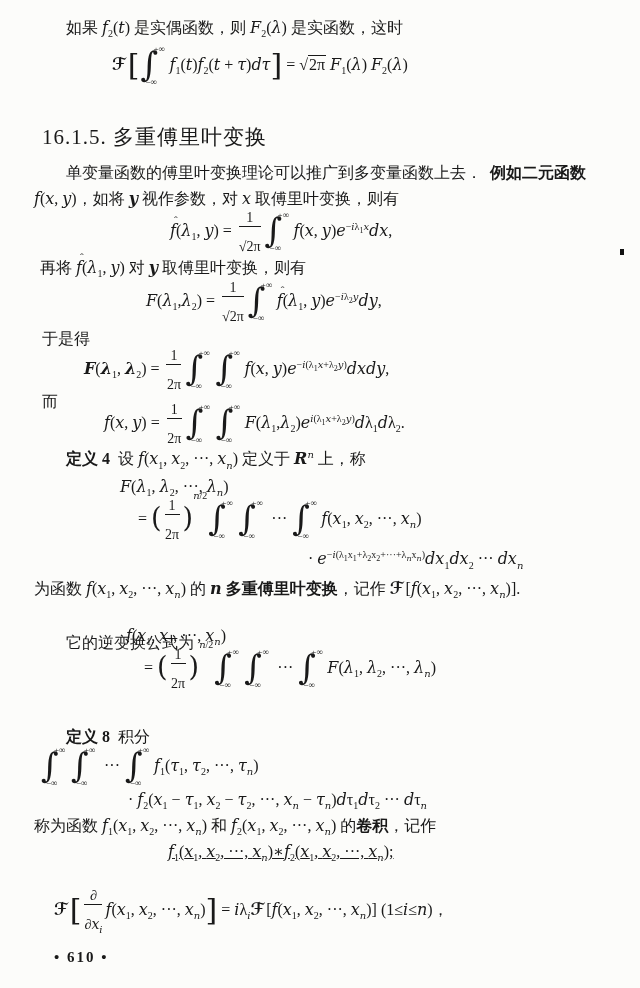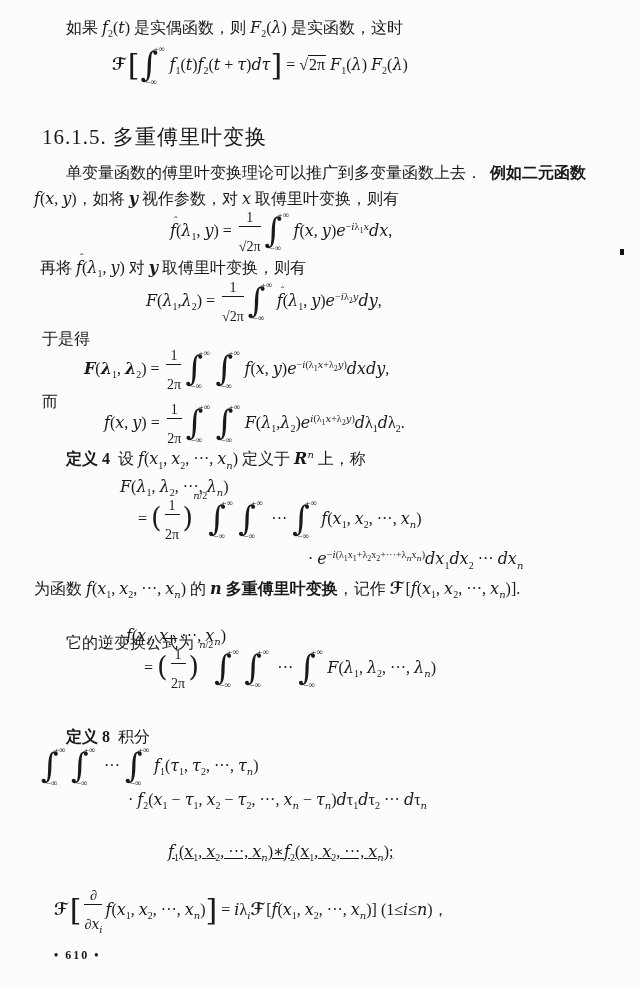--- a/index.html
+++ b/index.html
@@ -9,21 +9,21 @@
     font-family:"Liberation Serif","DejaVu Serif",serif;
     color:#191919; overflow:hidden;
   }
   .ln { position:absolute; white-space:nowrap; font-size:16px; line-height:1.25; }
   .ln i { font-family:"DejaVu Serif",serif; font-style:italic; }
   .ln b { font-weight:bold; }
   sub { font-size:10px; }
   sup { font-size:10px; }
   sup sub, sub sub { font-size:8px; }
   .heading { font-size:21px; font-weight:normal; letter-spacing:1px; }
-  .pageno { font-size:12px; font-weight:bold; letter-spacing:2px; }
+  .pageno { font-size:15px; font-weight:bold; letter-spacing:2px; }
   .scr { font-family:"DejaVu Sans","DejaVu Serif",sans-serif; font-style:italic; font-weight:bold; font-size:17px; padding-right:2px; }
   .bigb { font-size:30px; vertical-align:middle; line-height:0.9; position:relative; top:-2px; font-family:"DejaVu Serif",serif; }
   .bigp { font-size:27px; vertical-align:middle; line-height:0.9; position:relative; top:-2px; font-family:"DejaVu Serif",serif; }
   .expo { font-size:10px; vertical-align:top; position:relative; top:-8px; }
   .frac { display:inline-block; vertical-align:middle; text-align:center; line-height:1.1; margin:0 3px; font-size:14px; }
   .frac .n { display:block; border-bottom:1px solid #191919; padding:0 4px 1px; }
   .frac .d { display:block; padding-top:12px; }
   .sqrt .rad { border-top:1px solid #191919; padding:0 1px; }
   .intg { display:inline-block; position:relative; width:26px; height:40px; vertical-align:middle; margin:0 3px 0 1px; }
   .intg .is { position:absolute; left:0; top:50%; transform:translateY(-53%); font-size:34px; font-family:"DejaVu Serif",serif; font-style:normal; }
@@ -61,20 +61,21 @@
   <div class="ln" style="left:308px; top:549px;">· <i>e</i><sup>−<i>i</i>(λ<sub>1</sub>x<sub>1</sub>+λ<sub>2</sub>x<sub>2</sub>+···+λ<sub><i>n</i></sub>x<sub><i>n</i></sub>)</sup><i>dx</i><sub>1</sub><i>dx</i><sub>2</sub> ··· <i>dx</i><sub><i>n</i></sub></div>
   <div class="ln" style="left:34px; top:578px;">为函数 <i>f</i>(<i>x</i><sub>1</sub>, <i>x</i><sub>2</sub>, ···, <i>x</i><sub><i>n</i></sub>) 的 <i><b>n</b></i> <b>多重傅里叶变换</b>，记作 <span class="scr">ℱ</span>[<i>f</i>(<i>x</i><sub>1</sub>, <i>x</i><sub>2</sub>, ···, <i>x</i><sub><i>n</i></sub>)].</div>
 
   <div class="ln" style="left:66px; top:633px;text-align:right;">它的逆变换公式为</div>
   <div class="ln" style="left:126px; top:626px;"><i>f</i>(<i>x</i><sub>1</sub>, <i>x</i><sub>2</sub>, ···, <i>x</i><sub><i>n</i></sub>)</div>
   <div class="ln" style="left:144px; top:647px;">= <span class="bigp">(</span><span class="frac"><span class="n">1</span><span class="d">2π</span></span><span class="bigp">)</span><sup class="expo"><i>n</i>/2</sup><span class="intg"><span class="is">∫</span><span class="up">+∞</span><span class="dn">−∞</span></span><span class="intg"><span class="is">∫</span><span class="up">+∞</span><span class="dn">−∞</span></span> ··· <span class="intg"><span class="is">∫</span><span class="up">+∞</span><span class="dn">−∞</span></span><i>F</i>(<i>λ</i><sub>1</sub>, <i>λ</i><sub>2</sub>, ···, <i>λ</i><sub><i>n</i></sub>)</div>
 
   <div class="ln" style="left:66px; top:727px;"><b>定义 8</b>&nbsp;&nbsp;积分</div>
   <div class="ln" style="left:40px; top:747px;"><span class="intg"><span class="is">∫</span><span class="up">+∞</span><span class="dn">−∞</span></span><span class="intg"><span class="is">∫</span><span class="up">+∞</span><span class="dn">−∞</span></span> ··· <span class="intg"><span class="is">∫</span><span class="up">+∞</span><span class="dn">−∞</span></span><i>f</i><sub>1</sub>(<i>τ</i><sub>1</sub>, <i>τ</i><sub>2</sub>, ···, <i>τ</i><sub><i>n</i></sub>)</div>
   <div class="ln" style="left:128px; top:790px;">· <i>f</i><sub>2</sub>(<i>x</i><sub>1</sub> − <i>τ</i><sub>1</sub>, <i>x</i><sub>2</sub> − <i>τ</i><sub>2</sub>, ···, <i>x</i><sub><i>n</i></sub> − <i>τ</i><sub><i>n</i></sub>)<i>d</i>τ<sub>1</sub><i>d</i>τ<sub>2</sub> ··· <i>d</i>τ<sub><i>n</i></sub></div>
+  <div class="ln" style="left:34px; top:816px;">称为函数 <i>f</i><sub>1</sub>(<i>x</i><sub>1</sub>, <i>x</i><sub>2</sub>, ···, <i>x</i><sub><i>n</i></sub>) 和 <i>f</i><sub>2</sub>(<i>x</i><sub>1</sub>, <i>x</i><sub>2</sub>, ···, <i>x</i><sub><i>n</i></sub>) 的<b>卷积</b>，记作</div>
   <div class="ln" style="left:168px; top:842px;text-decoration:underline;"><i>f</i><sub>1</sub>(<i>x</i><sub>1</sub>, <i>x</i><sub>2</sub>, ···, <i>x</i><sub><i>n</i></sub>)∗<i>f</i><sub>2</sub>(<i>x</i><sub>1</sub>, <i>x</i><sub>2</sub>, ···, <i>x</i><sub><i>n</i></sub>);</div>
 
   <div class="ln" style="left:54px; top:888px;"><span class="scr">ℱ</span><span class="bigb">[</span><span class="frac"><span class="n">∂</span><span class="d">∂<i>x</i><sub><i>i</i></sub></span></span><i>f</i>(<i>x</i><sub>1</sub>, <i>x</i><sub>2</sub>, ···, <i>x</i><sub><i>n</i></sub>)<span class="bigb">]</span> = <i>i</i>λ<sub><i>i</i></sub><span class="scr">ℱ</span>[<i>f</i>(<i>x</i><sub>1</sub>, <i>x</i><sub>2</sub>, ···, <i>x</i><sub><i>n</i></sub>)] (1≤<i>i</i>≤<i>n</i>)，</div>
 
   <div class="ln pageno" style="left:54px; top:948px;">• 610 •</div>
 
   <div class="mark" style="left:620px; top:249px; width:4px; height:6px;"></div>
 </div>
 
 </body></html>

